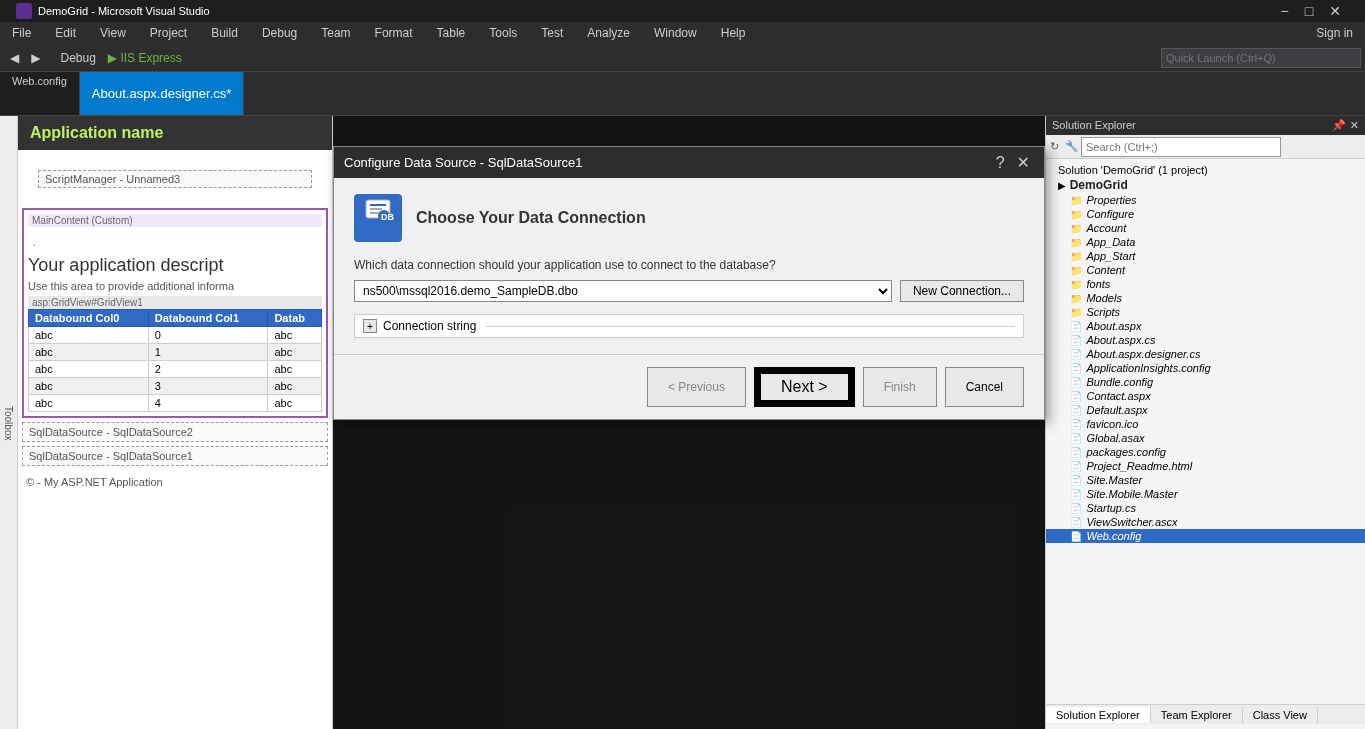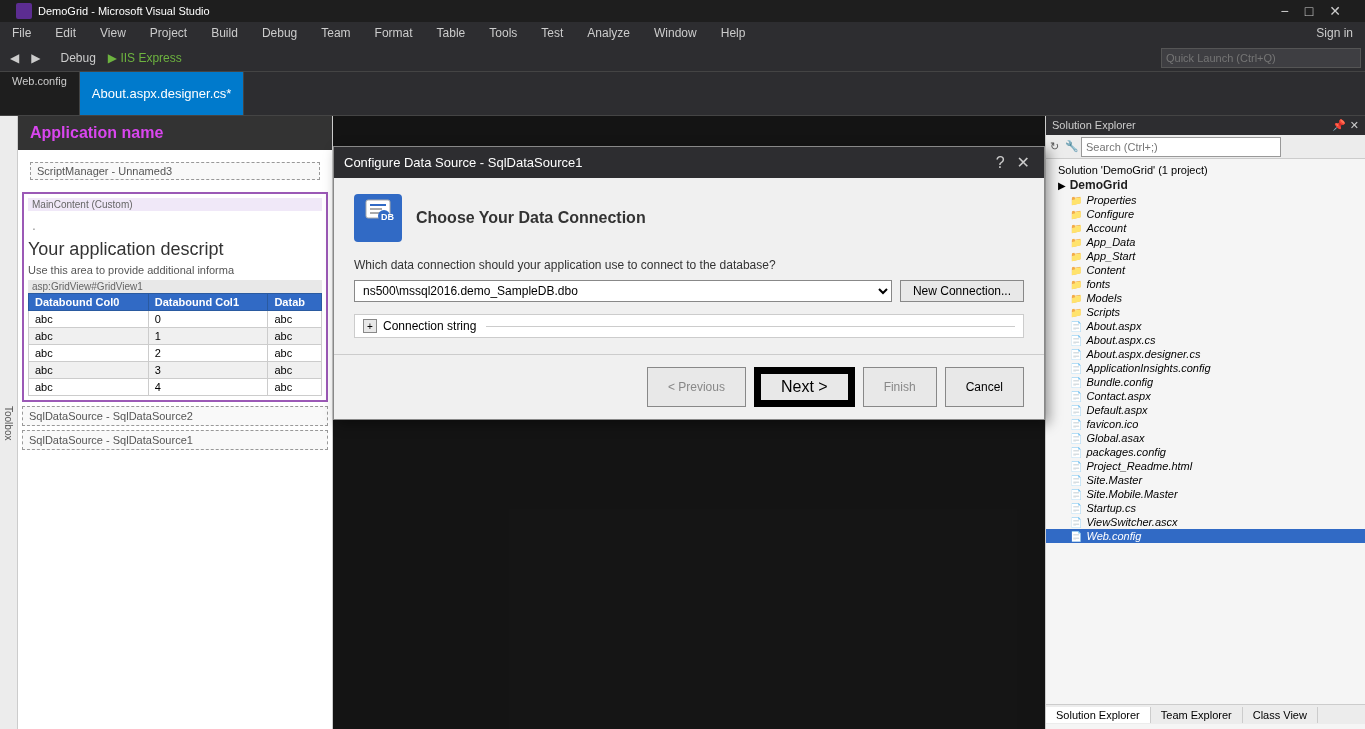--- a/index.html
+++ b/index.html
@@ -21,22 +21,22 @@
     .toolbar-item { color: #ccc; padding: 2px 6px; font-size: 12px; }
     .search-box { background: #3e3e42; border: 1px solid #555; color: #ccc; height: 20px; padding: 0 4px; font-size: 11px; width: 200px; }
 
     
     .main-layout { display: flex; height: calc(729px - 22px - 22px - 28px - 22px - 20px); position: relative; }
 
     
     .left-panel { width: 315px; background: #f5f5f5; border-right: 1px solid #ccc; position: relative; overflow: hidden; }
 
     .designer-area { padding: 0; background: #fff; height: 100%; overflow: hidden; }
-    .app-header { background: #333; color: #d946ef; padding: 8px 12px; font-size: 16px; font-weight: bold; }
-    .script-manager { background: #f9f9f9; border: 1px dashed #999; margin: 12px; padding: 2px 6px; font-size: 11px; color: #555; }
+    .app-header { background: #333; color: #bef264; padding: 8px 12px; font-size: 16px; font-weight: bold; }
+    .script-manager { background: #f9f9f9; border: 1px dashed #999; margin: 20px; padding: 2px 6px; font-size: 11px; color: #555; }
     .content-area { border: 2px solid #9b59b6; margin: 4px; padding: 4px; min-height: 200px; }
     .content-label { font-size: 10px; color: #666; background: #f0e8f8; padding: 1px 4px; margin-bottom: 4px; }
     .page-desc { font-size: 18px; color: #333; margin: 4px 0; }
     .page-sub { font-size: 11px; color: #555; margin-bottom: 4px; }
     .gridview-ref { font-size: 10px; color: #666; background: #e8e8e8; padding: 1px 4px; }
     
     
     .grid-table { width: 100%; border-collapse: collapse; font-size: 11px; }
     .grid-table th { background: #316ac5; color: #fff; padding: 2px 6px; border: 1px solid #2a5aa0; text-align: left; }
     .grid-table td { padding: 2px 6px; border: 1px solid #ccc; }
@@ -188,20 +188,21 @@
               <tr>
                 <td>abc</td>
                 <td>4</td>
                 <td>abc</td>
               </tr>
             </tbody>
         </table>
       </div>
       <div class="sqlds-item">SqlDataSource - SqlDataSource2</div>
       <div class="sqlds-item">SqlDataSource - SqlDataSource1</div>
+      <div class="footer-text">© - My ASP.NET Application</div>
     </div>
 
   </div>
 
   <div style="flex:1; background:#1e1e1e; position:relative;">
 
     <div class="modal-overlay">
       <div class="modal">
         <div class="modal-titlebar">
           <span>Configure Data Source - SqlDataSource1</span>

